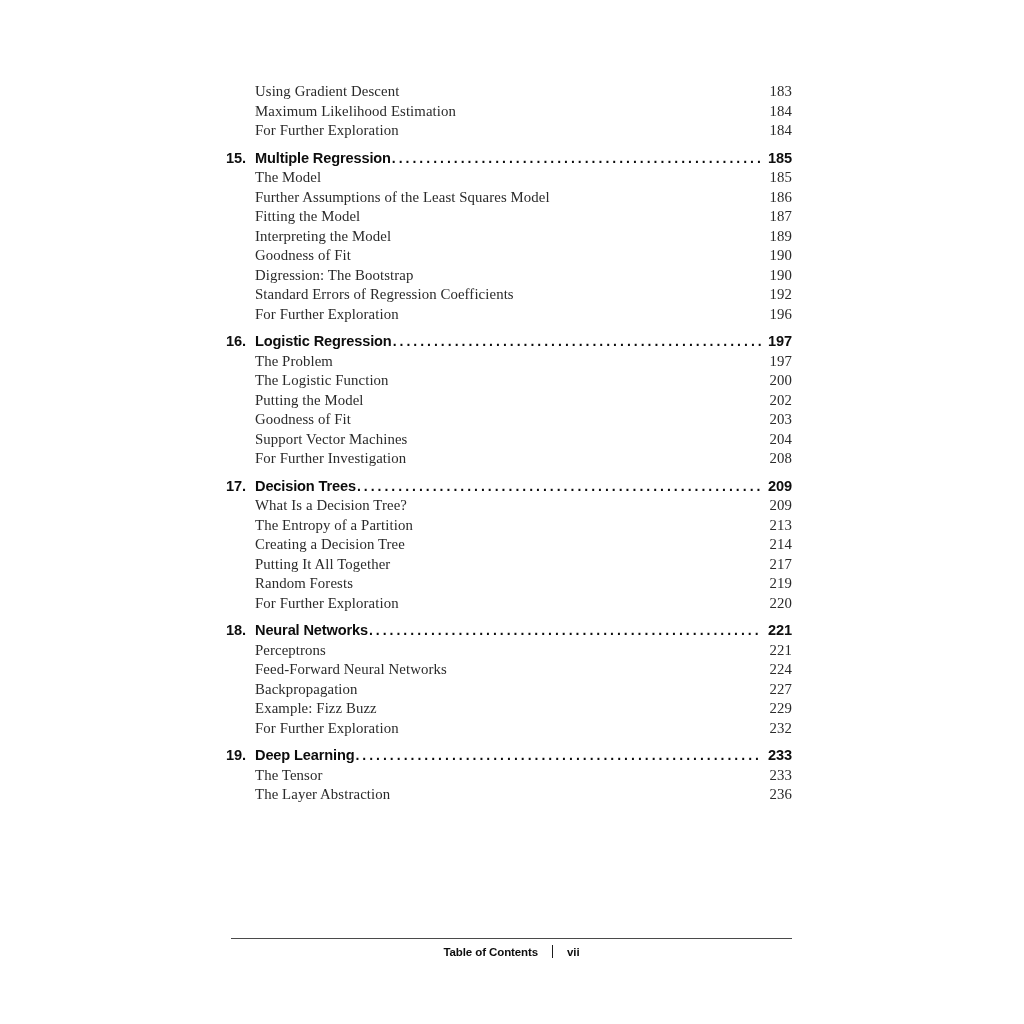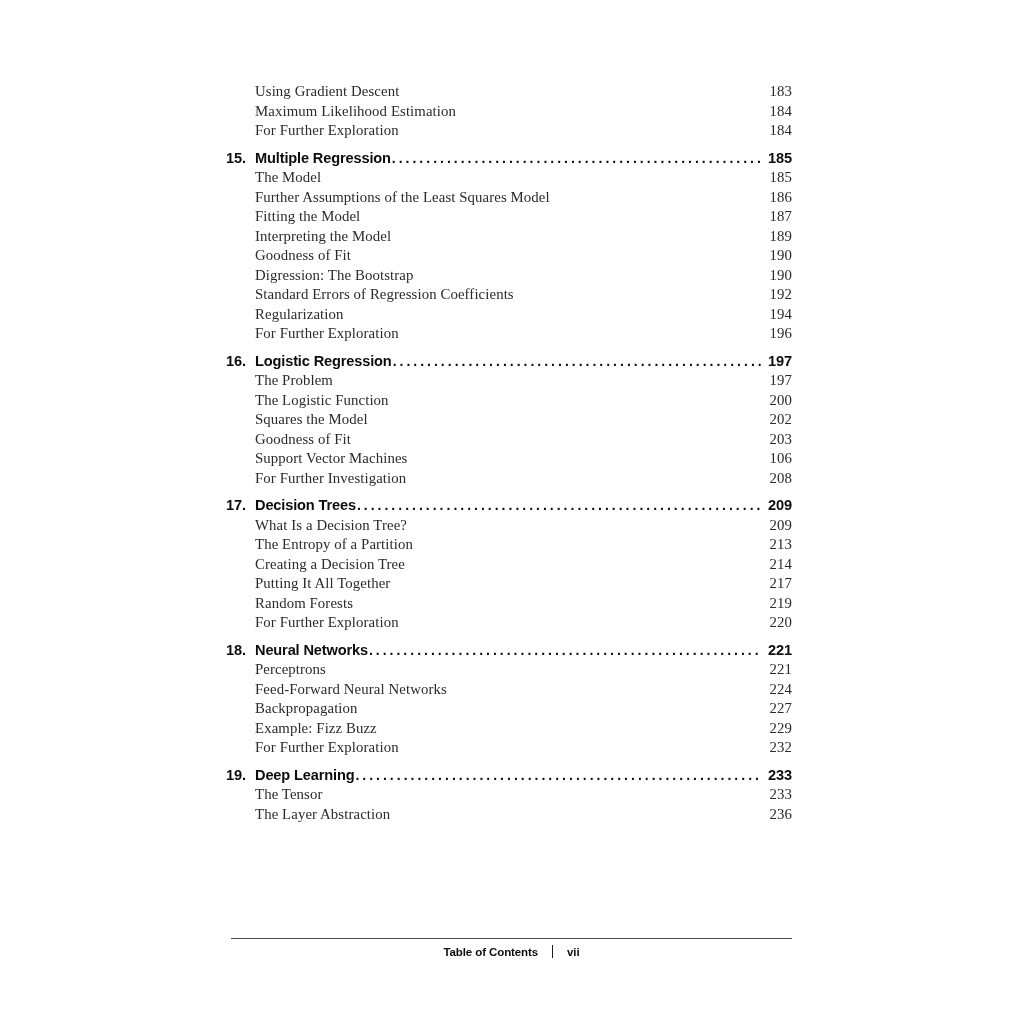--- a/index.html
+++ b/index.html
@@ -147,25 +147,20 @@
       <span class="title">Digression: The Bootstrap</span>
       <span class="spacer"></span>
       <span class="page-num">190</span>
     </div>
       <div class="row entry">
       <span class="title">Standard Errors of Regression Coefficients</span>
       <span class="spacer"></span>
       <span class="page-num">192</span>
     </div>
       <div class="row entry">
-      <span class="title">Regularization</span>
-      <span class="spacer"></span>
-      <span class="page-num">194</span>
-    </div>
-      <div class="row entry">
       <span class="title">For Further Exploration</span>
       <span class="spacer"></span>
       <span class="page-num">196</span>
     </div>
       <div class="row chapter">
       <span class="num">16.</span>
       <span class="title">Logistic Regression</span>
       <span class="leader"></span>
       <span class="page-num">197</span>
     </div>
@@ -173,33 +168,33 @@
       <span class="title">The Problem</span>
       <span class="spacer"></span>
       <span class="page-num">197</span>
     </div>
       <div class="row entry">
       <span class="title">The Logistic Function</span>
       <span class="spacer"></span>
       <span class="page-num">200</span>
     </div>
       <div class="row entry">
-      <span class="title">Squares the Model</span>
+      <span class="title">Putting the Model</span>
       <span class="spacer"></span>
       <span class="page-num">202</span>
     </div>
       <div class="row entry">
       <span class="title">Goodness of Fit</span>
       <span class="spacer"></span>
       <span class="page-num">203</span>
     </div>
       <div class="row entry">
       <span class="title">Support Vector Machines</span>
       <span class="spacer"></span>
-      <span class="page-num">106</span>
+      <span class="page-num">204</span>
     </div>
       <div class="row entry">
       <span class="title">For Further Investigation</span>
       <span class="spacer"></span>
       <span class="page-num">208</span>
     </div>
       <div class="row chapter">
       <span class="num">17.</span>
       <span class="title">Decision Trees</span>
       <span class="leader"></span>

